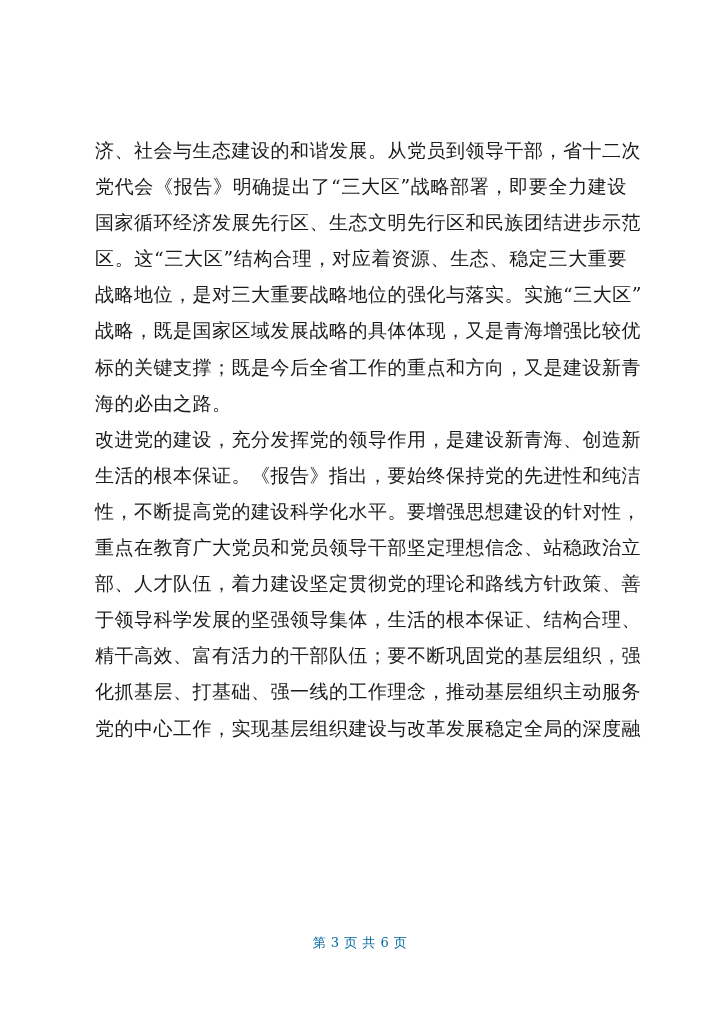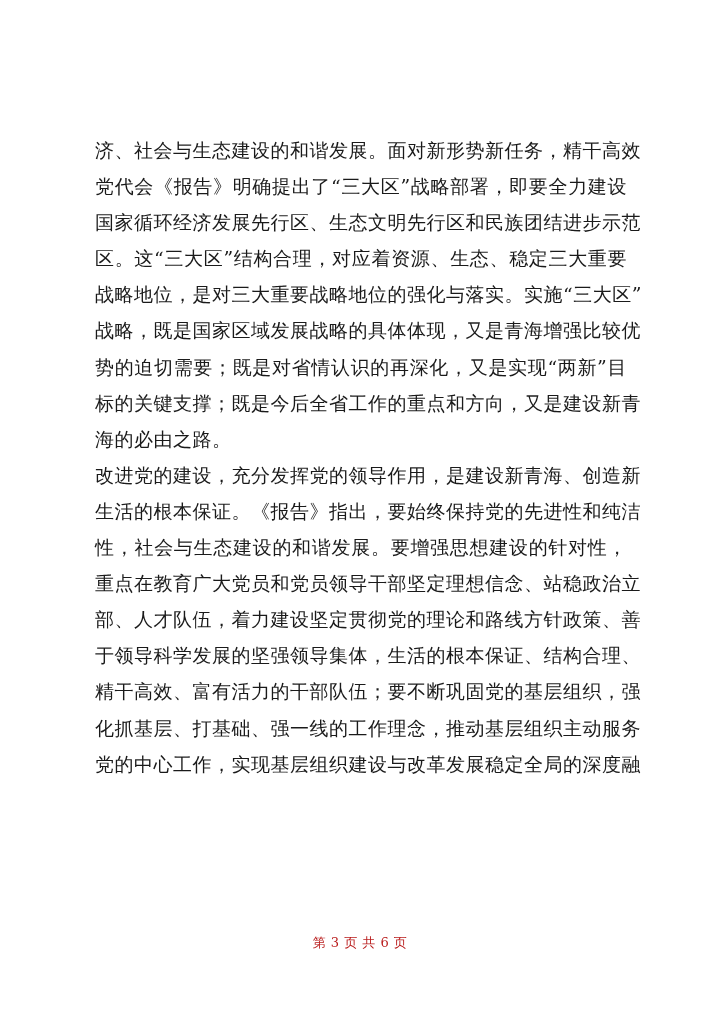--- a/index.html
+++ b/index.html
@@ -43,46 +43,45 @@
     .line.indent {
       padding-left: 38px;
     }
     .footer {
       position: absolute;
       left: 0;
       width: 720px;
       top: 934px;
       text-align: center;
       font-size: 13px;
-      color: #b91c1c;
+      color: #0369a1;
       letter-spacing: 0.5px;
     }
   </style>
 </head>
 <body>
 
 <div class="page">
   <div class="body-text">
 
     <div>
-      <div class="line">济、社会与生态建设的和谐发展。面对新形势新任务，精干高效</div>
+      <div class="line">济、社会与生态建设的和谐发展。从党员到领导干部，省十二次</div>
       <div class="line">党代会《报告》明确提出了“三大区”战略部署，即要全力建设</div>
       <div class="line">国家循环经济发展先行区、生态文明先行区和民族团结进步示范</div>
       <div class="line">区。这“三大区”结构合理，对应着资源、生态、稳定三大重要</div>
       <div class="line">战略地位，是对三大重要战略地位的强化与落实。实施“三大区”</div>
       <div class="line">战略，既是国家区域发展战略的具体体现，又是青海增强比较优</div>
-      <div class="line">势的迫切需要；既是对省情认识的再深化，又是实现“两新”目</div>
       <div class="line">标的关键支撑；既是今后全省工作的重点和方向，又是建设新青</div>
       <div class="line last">海的必由之路。</div>
     </div>
 
     <div>
       <div class="line">改进党的建设，充分发挥党的领导作用，是建设新青海、创造新</div>
       <div class="line">生活的根本保证。《报告》指出，要始终保持党的先进性和纯洁</div>
-      <div class="line">性，社会与生态建设的和谐发展。要增强思想建设的针对性，</div>
+      <div class="line">性，不断提高党的建设科学化水平。要增强思想建设的针对性，</div>
       <div class="line">重点在教育广大党员和党员领导干部坚定理想信念、站稳政治立</div>
       <div class="line">部、人才队伍，着力建设坚定贯彻党的理论和路线方针政策、善</div>
       <div class="line">于领导科学发展的坚强领导集体，生活的根本保证、结构合理、</div>
       <div class="line">精干高效、富有活力的干部队伍；要不断巩固党的基层组织，强</div>
       <div class="line">化抓基层、打基础、强一线的工作理念，推动基层组织主动服务</div>
       <div class="line">党的中心工作，实现基层组织建设与改革发展稳定全局的深度融</div>
     </div>
   </div>
 
   <div class="footer">第 3 页  共 6 页</div>

